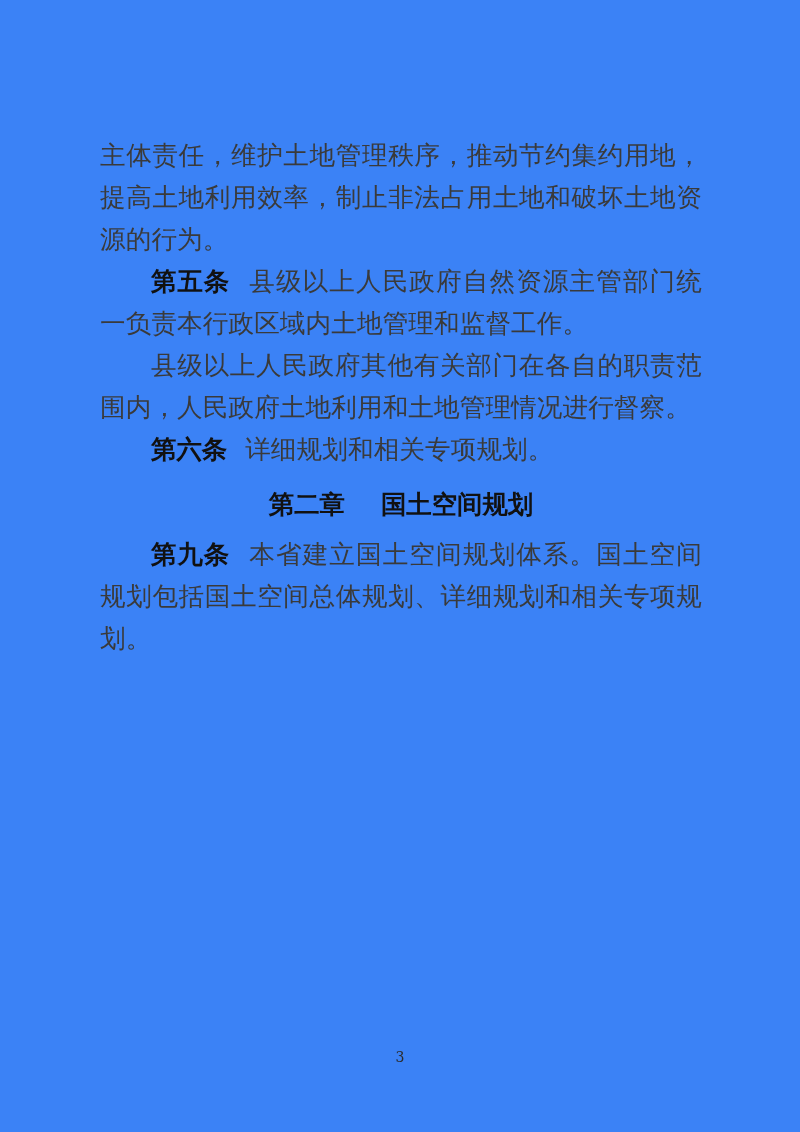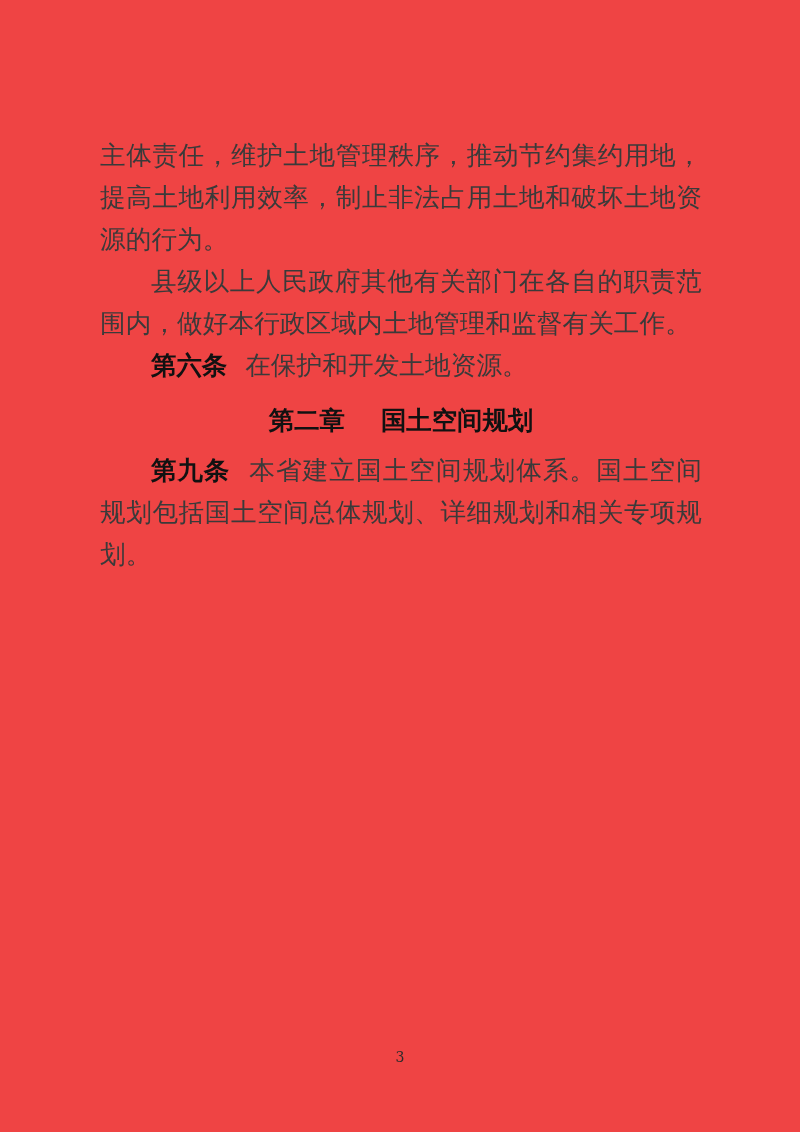--- a/index.html
+++ b/index.html
@@ -15,21 +15,21 @@
     font-family: "DejaVu Serif", "Liberation Serif", serif;
     overflow: hidden;
   }
 
   #page {
     position: absolute;
     left: 0;
     top: 0;
     width: 800px;
     height: 1132px;
-    background: #ef4444;
+    background: #3b82f6;
   }
 
   
   #content {
     position: absolute;
     left: 100px;
     top: 134px;
     width: 602px;
   }
 
@@ -102,28 +102,31 @@
 <body>
 
 <div id="page">
 
   <div id="content">
 
     <p class="para cont">
       <span>主体责任，维护土地管理秩序，推动节约集约用地，提高土地利用效率，制止非法占用土地和破坏土地资源的行为。</span>
     </p>
 
+    <p class="para indent">
+      <span class="art">第五条</span><span class="gap"></span><span>县级以上人民政府自然资源主管部门统一负责本行政区域内土地管理和监督工作。</span>
+    </p>
 
 
     <p class="para indent">
-      <span>县级以上人民政府其他有关部门在各自的职责范围内，做好本行政区域内土地管理和监督有关工作。</span>
+      <span>县级以上人民政府其他有关部门在各自的职责范围内，人民政府土地利用和土地管理情况进行督察。</span>
     </p>
 
     <p class="para indent">
-      <span class="art">第六条</span><span class="gap"></span><span>在保护和开发土地资源。</span>
+      <span class="art">第六条</span><span class="gap"></span><span>详细规划和相关专项规划。</span>
     </p>
 
 
 
 
     <div class="spacer-before-chapter"></div>
 
     <p class="chapter">
       <span>第二章</span><span class="ctitle">国土空间规划</span>
     </p>

